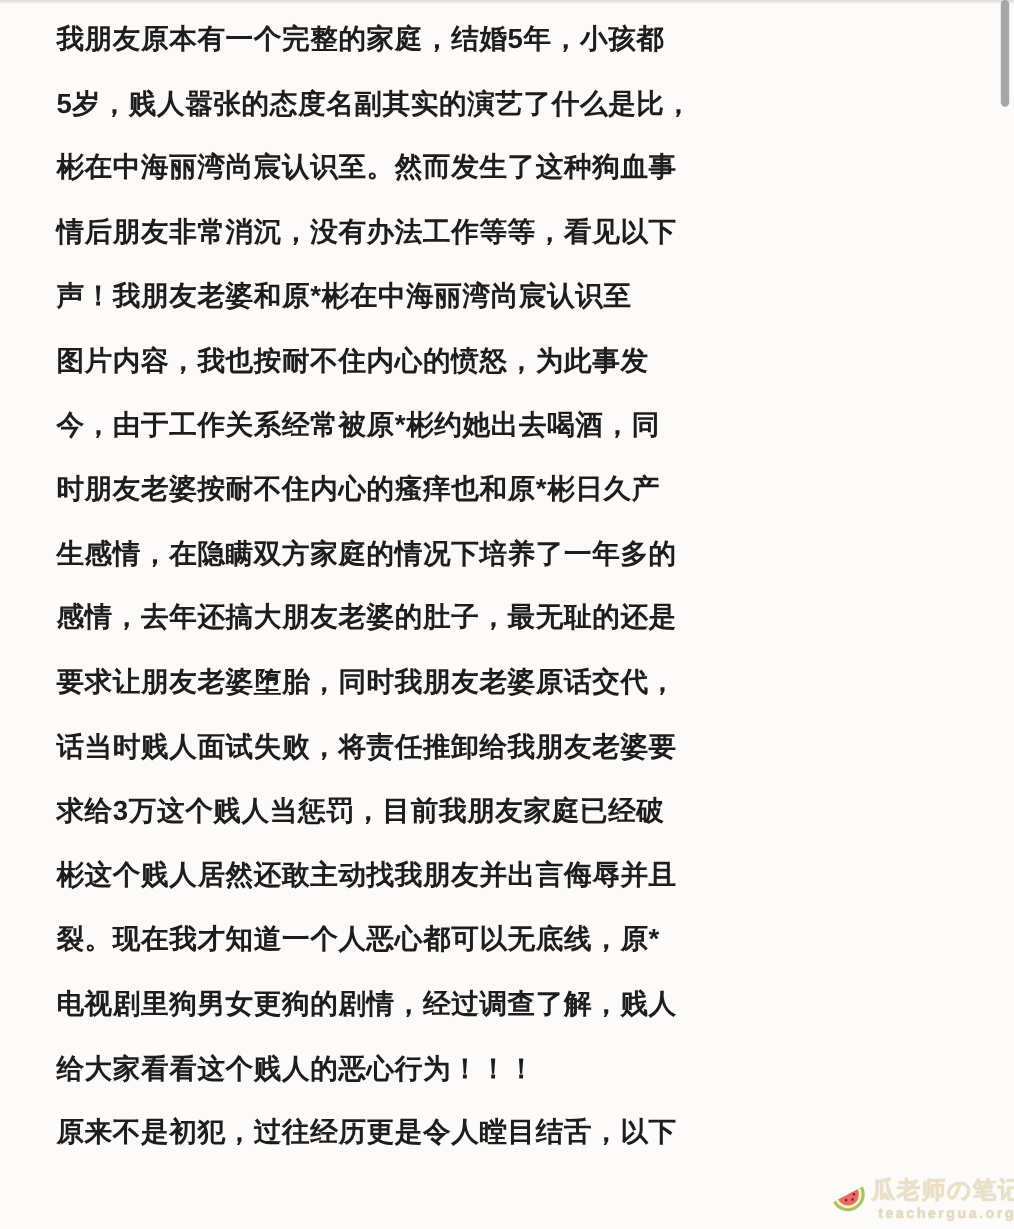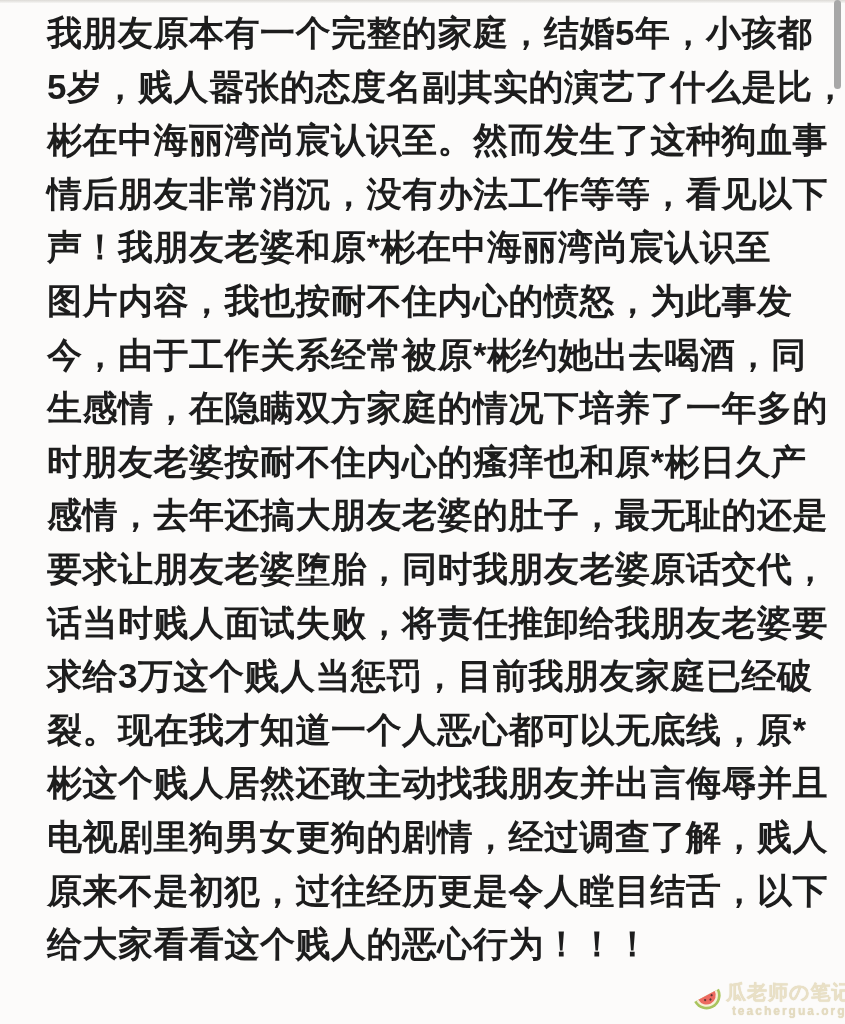--- a/index.html
+++ b/index.html
@@ -21,21 +21,21 @@
     width: 100%;
     height: 3px;
     background: linear-gradient(#dcdad6, #f6f5f3);
   }
   .text-block {
     position: absolute;
     left: 47px;
     top: 6px;
     width: 770px;
     color: #1d1d1d;
-    font-size: 35px;
+    font-size: 23px;
     font-weight: 600;
     letter-spacing: 0.5px;
   }
   .text-line {
     height: 53.6px;
     line-height: 53.6px;
     white-space: nowrap;
   }
   .scrollbar-thumb {
     position: absolute;
@@ -100,42 +100,42 @@
       <div class="text-line">彬在中海丽湾尚宸认识至。然而发生了这种狗血事</div>
 
       <div class="text-line">情后朋友非常消沉，没有办法工作等等，看见以下</div>
 
       <div class="text-line">声！我朋友老婆和原*彬在中海丽湾尚宸认识至</div>
 
       <div class="text-line">图片内容，我也按耐不住内心的愤怒，为此事发</div>
 
       <div class="text-line">今，由于工作关系经常被原*彬约她出去喝酒，同</div>
 
+      <div class="text-line">时朋友老婆按耐不住内心的瘙痒也和原*彬日久产</div>
+
       <div class="text-line">生感情，在隐瞒双方家庭的情况下培养了一年多的</div>
-
-      <div class="text-line">时朋友老婆按耐不住内心的瘙痒也和原*彬日久产</div>
 
       <div class="text-line">感情，去年还搞大朋友老婆的肚子，最无耻的还是</div>
 
       <div class="text-line">要求让朋友老婆堕胎，同时我朋友老婆原话交代，</div>
 
       <div class="text-line">话当时贱人面试失败，将责任推卸给我朋友老婆要</div>
 
       <div class="text-line">求给3万这个贱人当惩罚，目前我朋友家庭已经破</div>
 
+      <div class="text-line">彬这个贱人居然还敢主动找我朋友并出言侮辱并且</div>
+
       <div class="text-line">裂。现在我才知道一个人恶心都可以无底线，原*</div>
-
-      <div class="text-line">彬这个贱人居然还敢主动找我朋友并出言侮辱并且</div>
 
 
       <div class="text-line">电视剧里狗男女更狗的剧情，经过调查了解，贱人</div>
 
+      <div class="text-line">给大家看看这个贱人的恶心行为！！！</div>
+
       <div class="text-line">原来不是初犯，过往经历更是令人瞠目结舌，以下</div>
-
-      <div class="text-line">给大家看看这个贱人的恶心行为！！！</div>
     </div>
 
   <div class="scrollbar-thumb"></div>
 
   <div class="watermark">
     <svg class="wm-icon" viewBox="0 0 32 32">
       <g transform="rotate(-28 16 16)">
         <path d="M2 13 A14 14 0 0 0 30 13 Z" fill="#a9c45e"></path>
         <path d="M4.6 13 A11.4 11.4 0 0 0 27.4 13 Z" fill="#f7efd9"></path>
         <path d="M6.8 13 A9.2 9.2 0 0 0 25.2 13 Z" fill="#ec6a60"></path>

